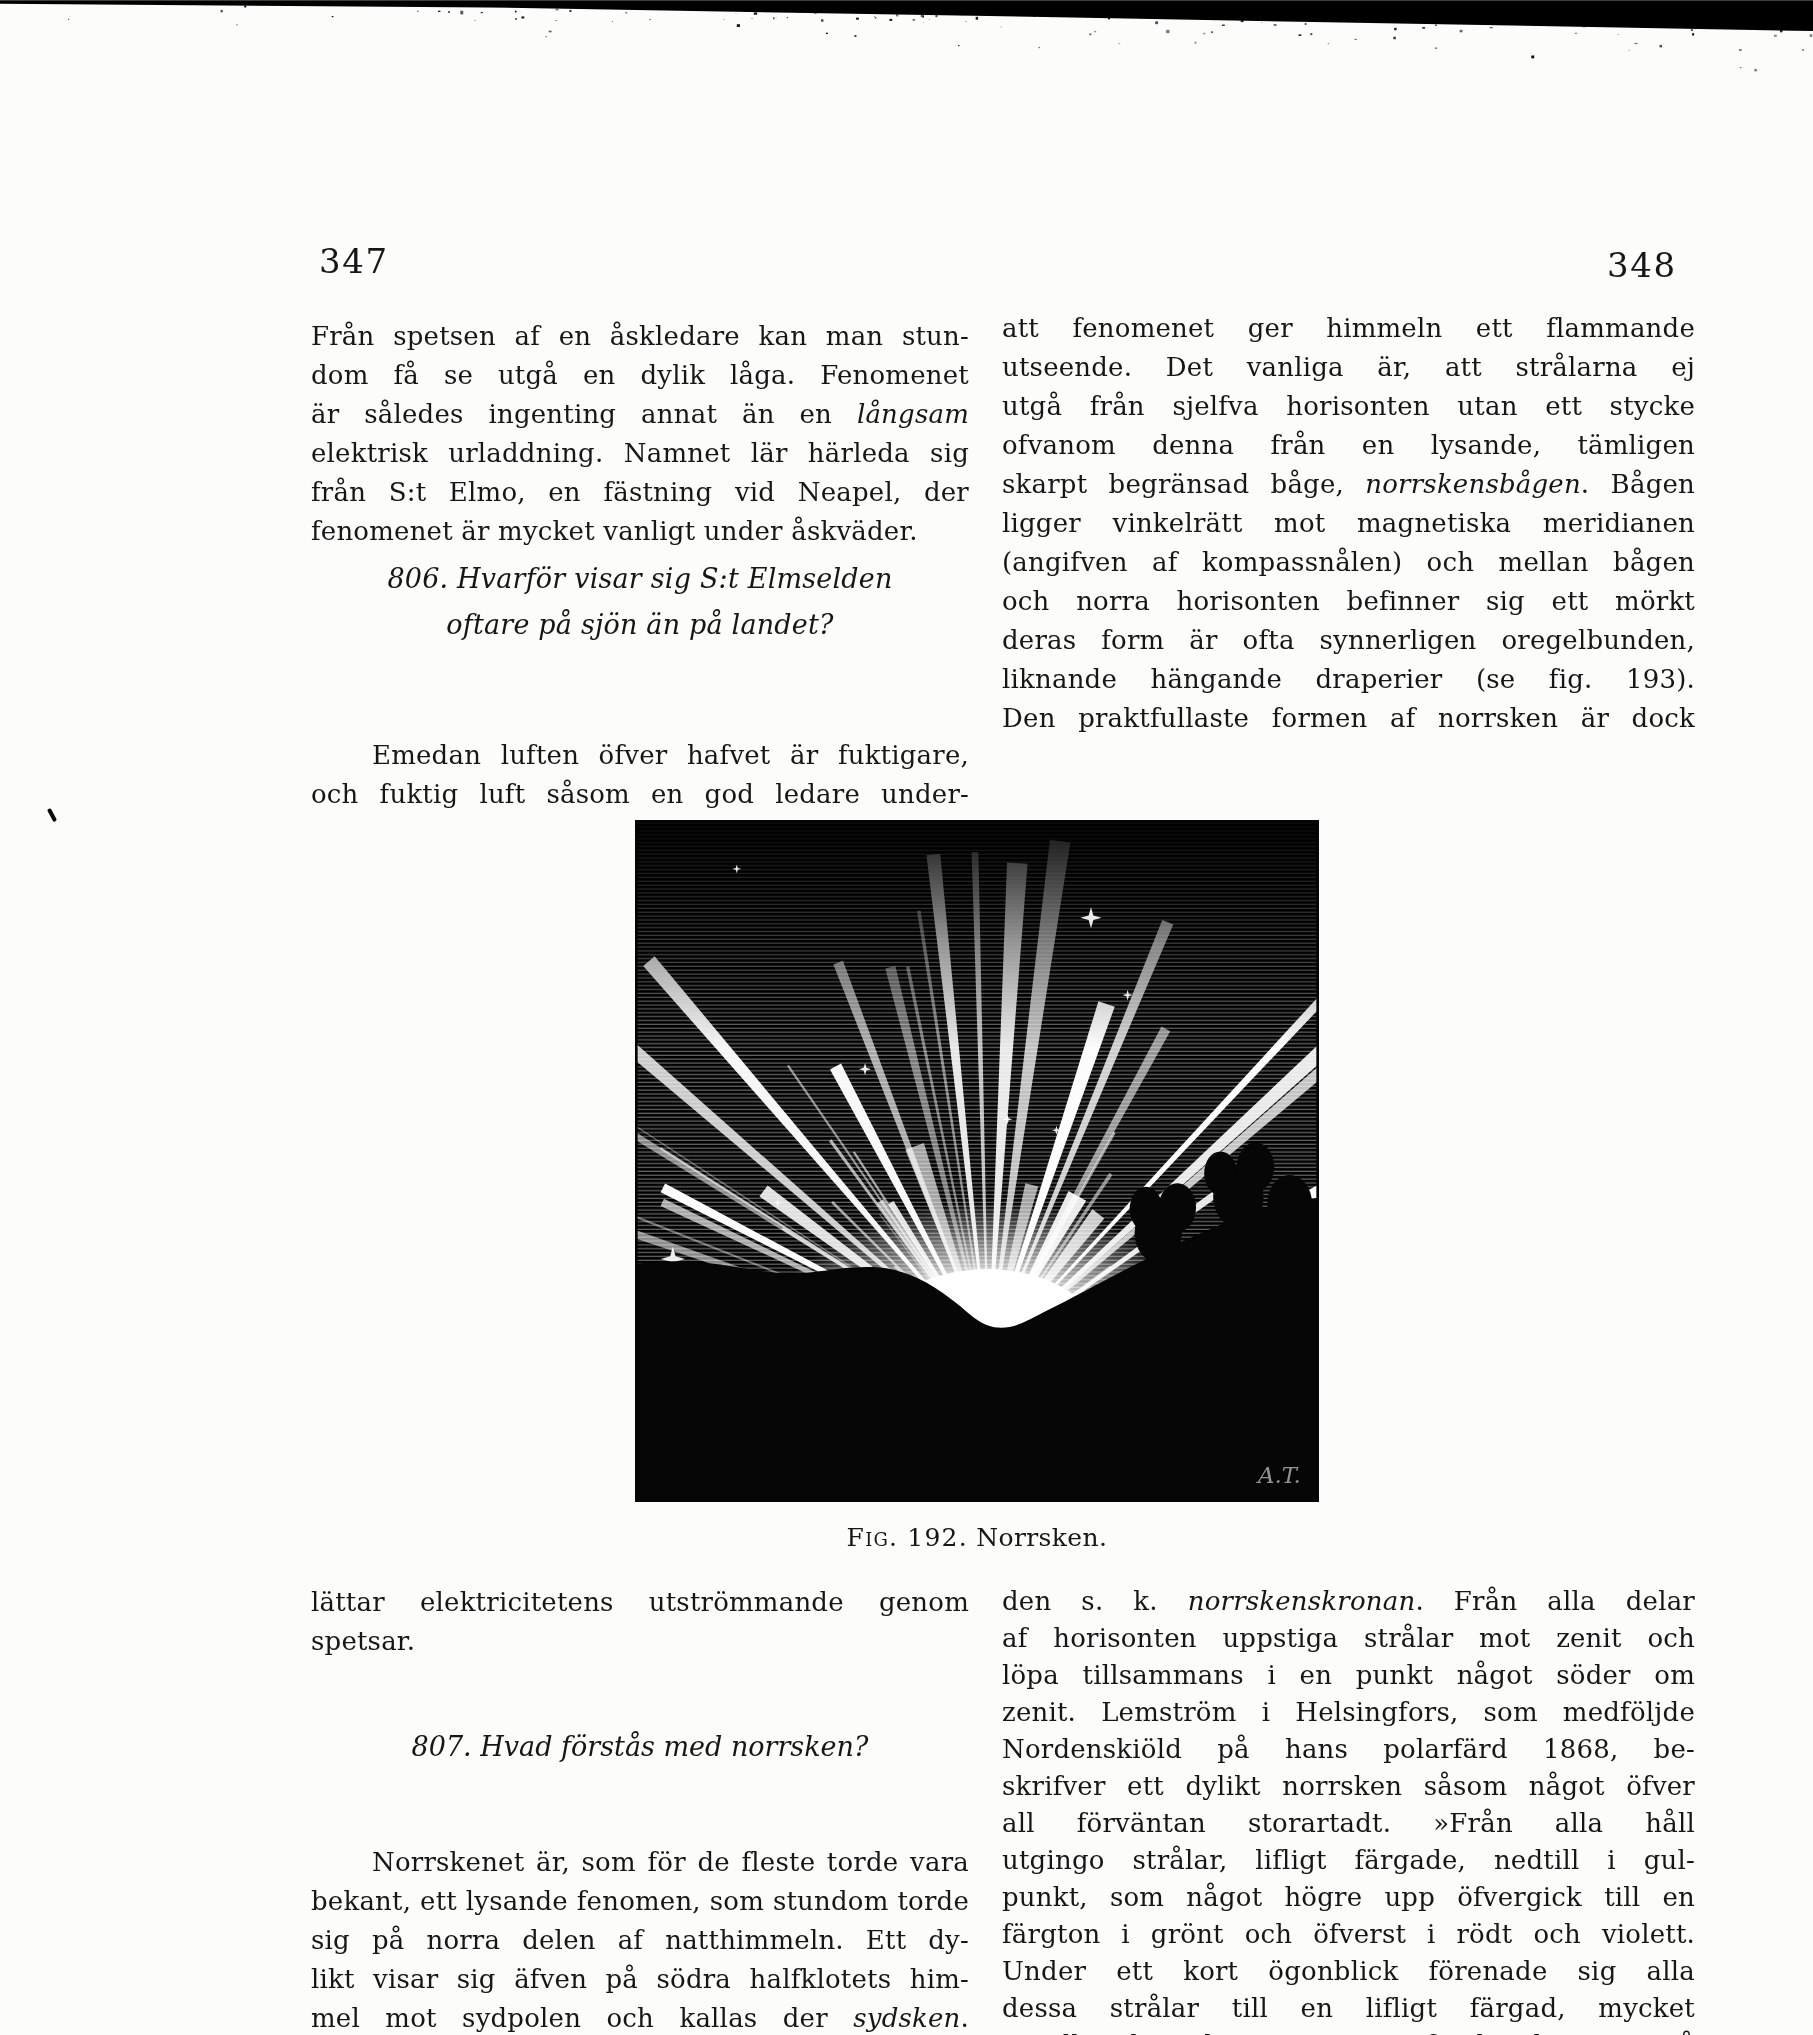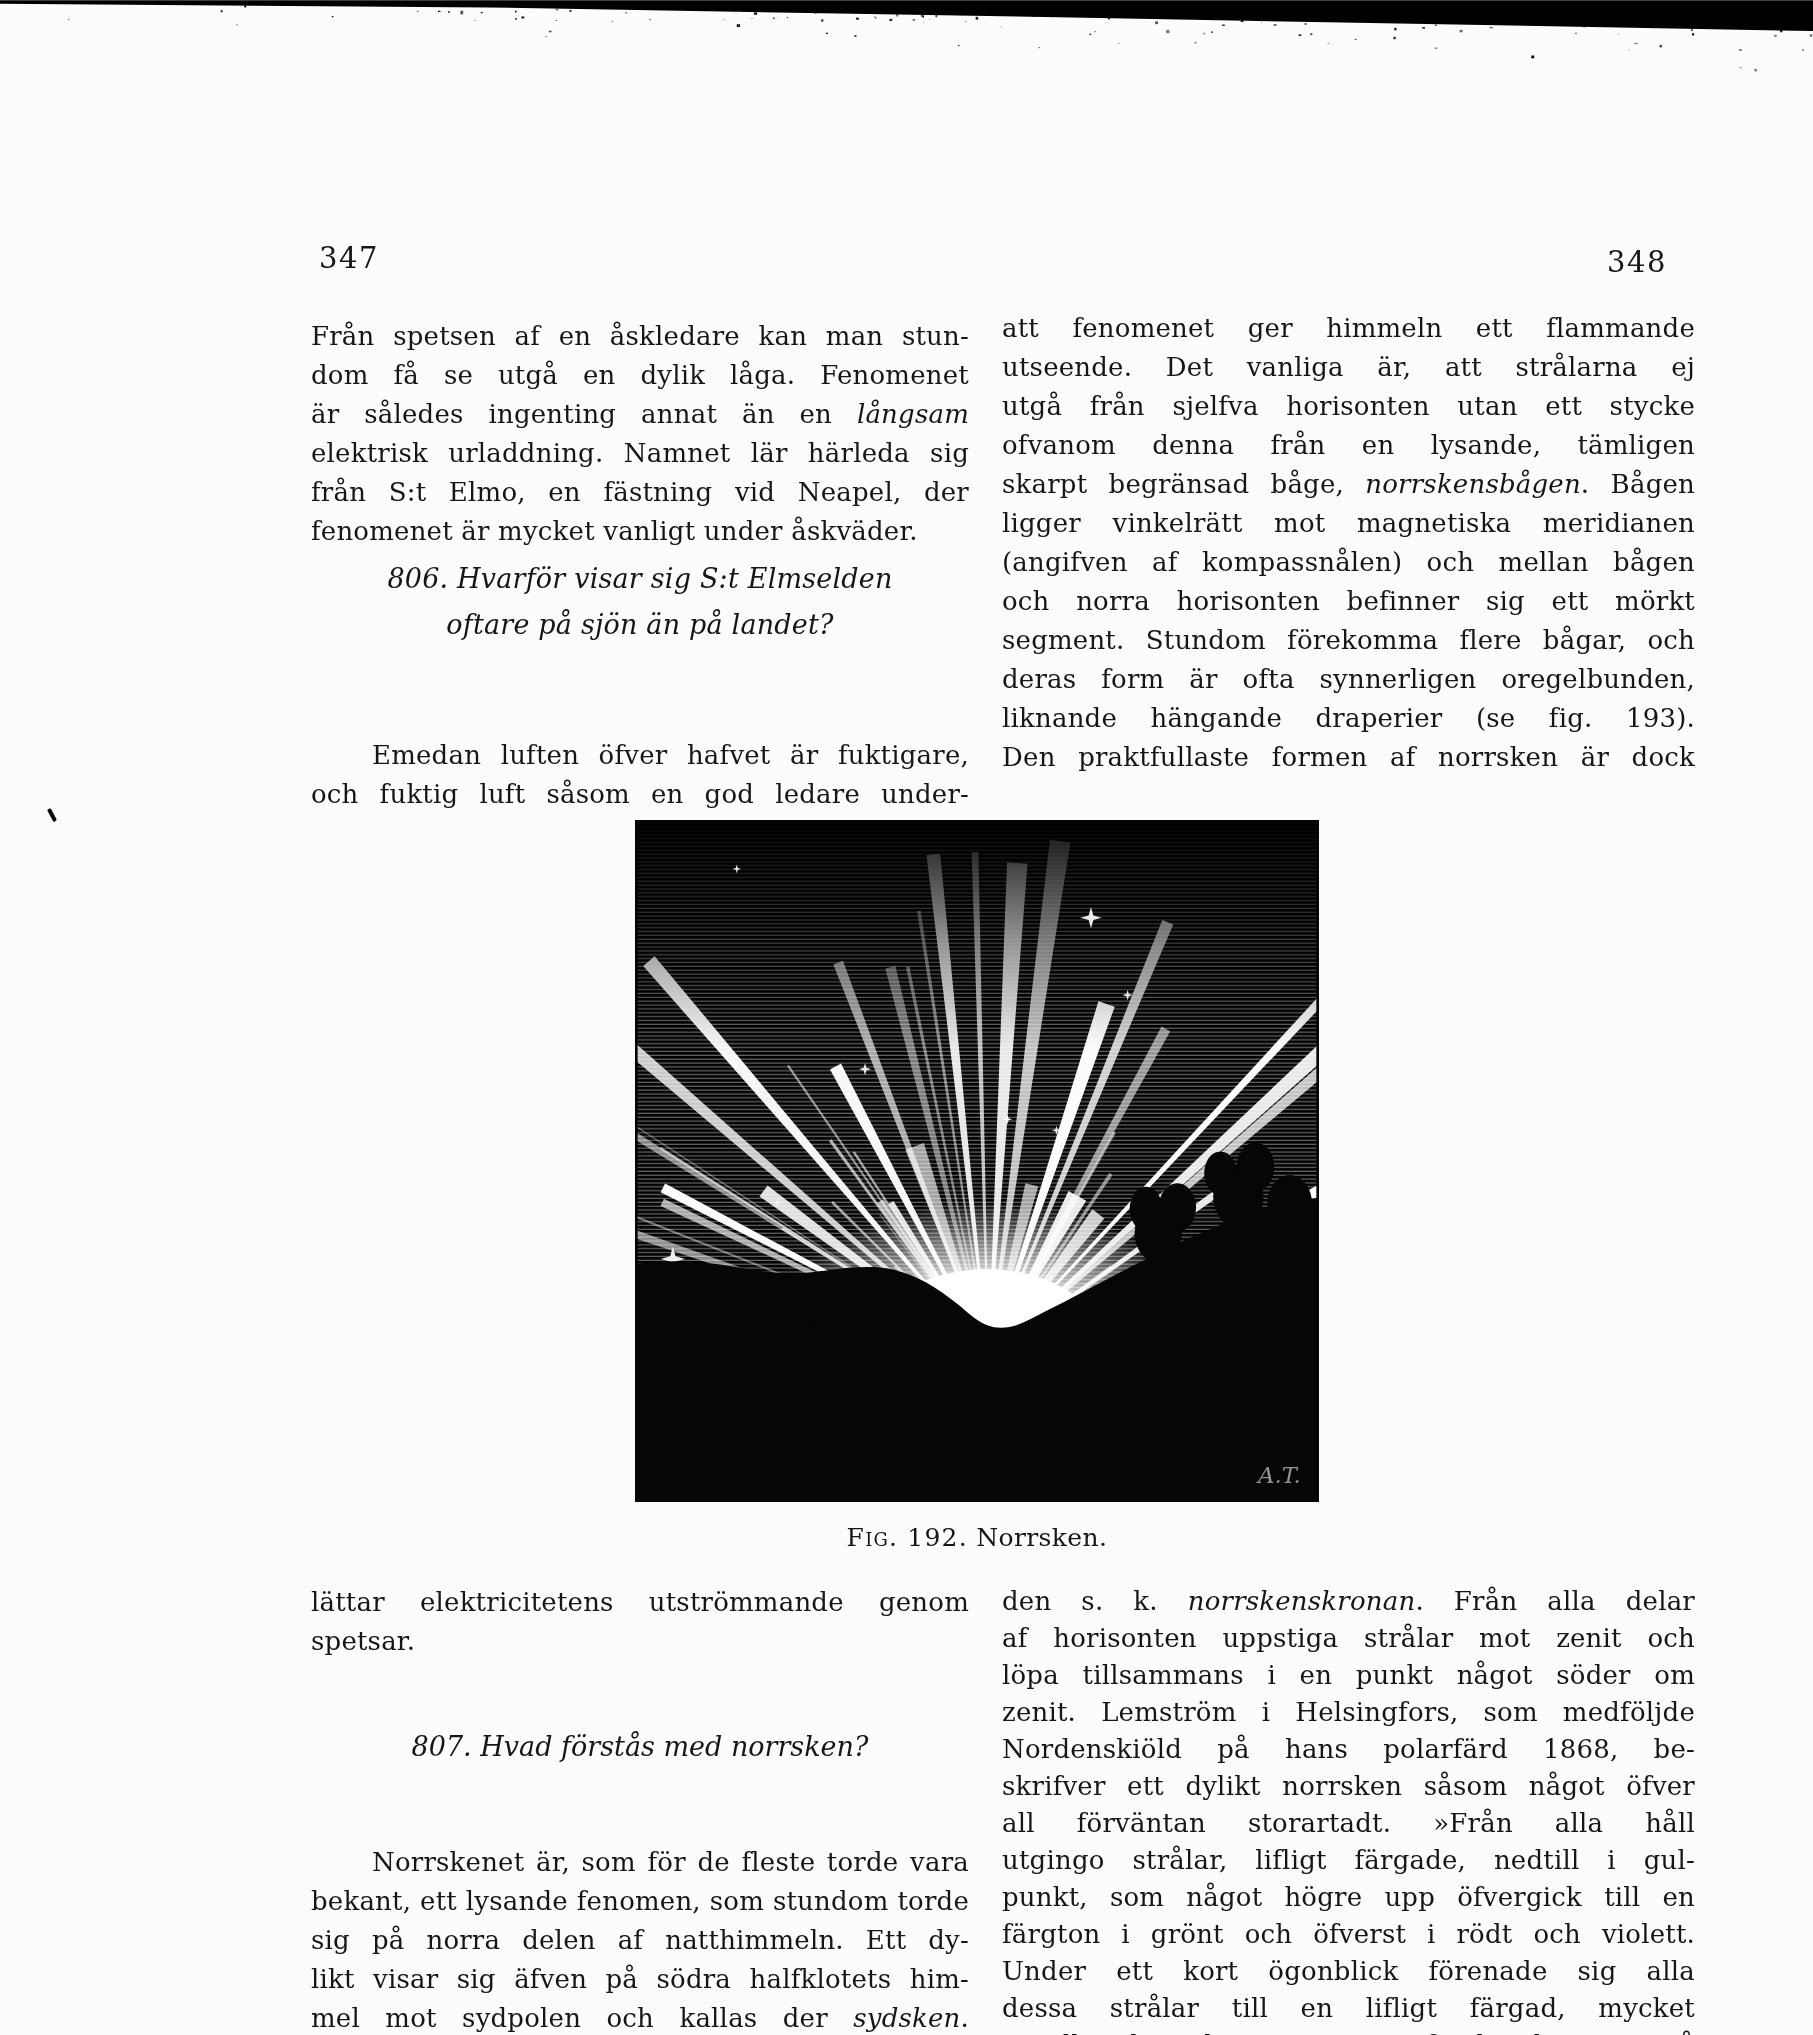--- a/index.html
+++ b/index.html
@@ -6,21 +6,21 @@
   #page{
     position:relative;
     width:1813px;height:2613px;
     background:#fcfcfa;
     color:#161616;
     font-family:"DejaVu Serif","Liberation Serif",serif;
     overflow:hidden;
   }
   .pagenum{
     position:absolute;
-    font-size:29px;
+    font-size:34px;
     letter-spacing:1.6px;
   }
   #pagenum-left{left:319px;top:241px;}
   #pagenum-right{left:1607px;top:245px;}
 
   .block{position:absolute;}
   .lines{--lh:39px;}
   .tl{
     height:var(--lh);
     line-height:var(--lh);
@@ -242,21 +242,20 @@
 
   <div class="block lines" style="left:1002px;top:309px;width:693px;--lh:39px;">
       <div class="tl">att fenomenet ger himmeln ett flammande</div>
       <div class="tl">utseende.  Det vanliga är, att strålarna ej</div>
       <div class="tl">utgå från sjelfva horisonten utan ett stycke</div>
       <div class="tl">ofvanom denna från en lysande, tämligen</div>
       <div class="tl">skarpt begränsad båge, <i>norrskensbågen</i>.  Bågen</div>
       <div class="tl">ligger vinkelrätt mot magnetiska meridianen</div>
       <div class="tl">(angifven af kompassnålen) och mellan bågen</div>
       <div class="tl">och norra horisonten befinner sig ett mörkt</div>
-      <div class="tl">segment.  Stundom förekomma flere bågar, och</div>
       <div class="tl">deras form är ofta synnerligen oregelbunden,</div>
       <div class="tl">liknande hängande draperier (se fig. 193).</div>
       <div class="tl">Den praktfullaste formen af norrsken är dock</div>
     </div>
 
   <div id="figure-wrap">
     <svg id="fig-svg" width="684" height="682" viewBox="0 0 1680 1675">
       <defs>
         <pattern id="hatch" x="0" y="0" width="12" height="9.5" patternUnits="userSpaceOnUse">
           <rect x="0" y="0" width="12" height="9.5" fill="#000"></rect>

